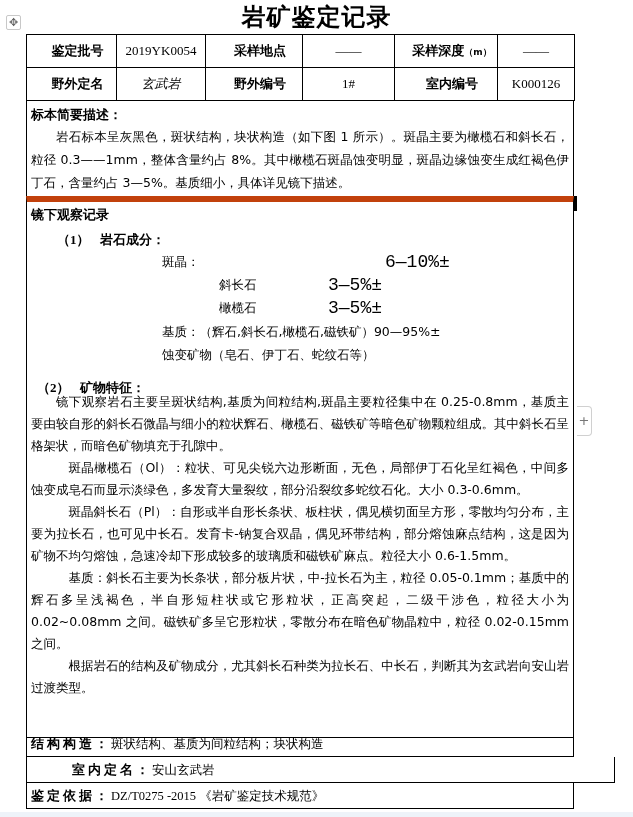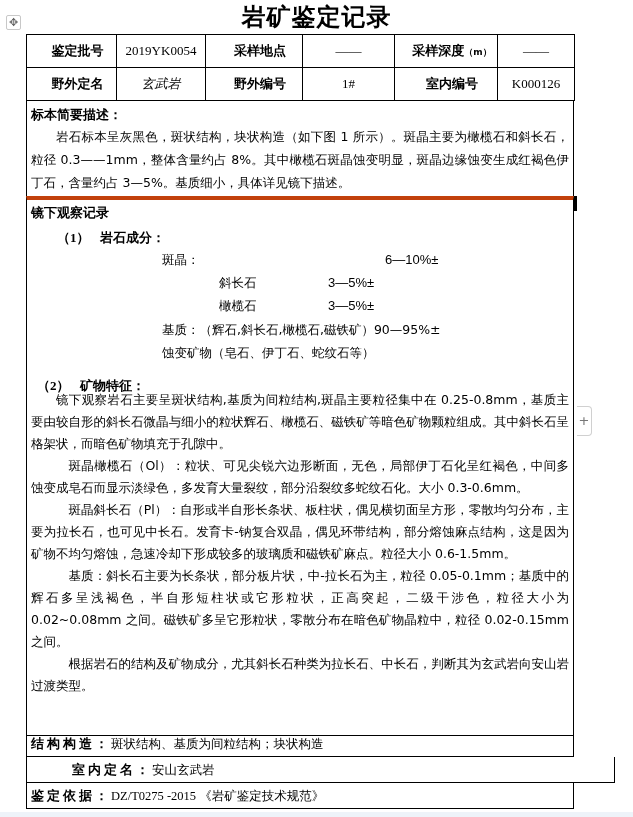--- a/index.html
+++ b/index.html
@@ -33,21 +33,21 @@
 
   .box {
     position: absolute; left: 26px; width: 546px; border: 1px solid #000; border-top: none;
     font-family: "DejaVu Sans", sans-serif; font-size: 12.5px;
   }
   .sec-head { font-weight: bold; font-size: 13px; padding-left: 4px; line-height: 20px; }
   .para { padding: 0 4px; line-height: 22px; text-align: justify; }
   .indent1 { text-indent: 2em; }
   .indent2 { text-indent: 3em; }
   .comp { position: absolute; white-space: nowrap; line-height: 20px; font-size: 12.5px; }
-  .comp .n { font-family: Liberation Sans, sans-serif; font-size: 13px; }
+  .comp .n { font-family: Liberation Mono, monospace; font-size: 18px; }
   .sub-head { position: absolute; left: 10px; font-weight: bold; font-size: 13px; line-height: 20px; }
   .sub-head .n { font-family: "Liberation Serif", serif; }
 
   .foot-row {
     position: absolute; left: 26px; width: 546px; height: 25px; border: 1px solid #000; border-top: none;
     font-family: "DejaVu Sans", sans-serif; font-size: 12.5px; line-height: 25px; white-space: nowrap;
   }
   .foot-row .k { font-weight: bold; letter-spacing: 3px; padding-left: 4px; font-size: 13px; }
   .foot-row .n { font-family: "Liberation Serif", serif; }
   .cursor-bar { position: absolute; left: 574px; top: 196px; width: 3px; height: 15px; background: #000; }
@@ -91,21 +91,21 @@
     <td class="val">K000126</td>
   </tr>
 </tbody>
   </table>
 
 <div class="box" style="top:101px;height:95px;">
   <div class="sec-head" style="padding-top:4px;">标本简要描述：</div>
   <div class="para indent1" style="line-height:23px;">岩石标本呈灰黑色，斑状结构，块状构造（如下图 1 所示）。斑晶主要为橄榄石和斜长石，粒径 0.3——1mm，整体含量约占 8%。其中橄榄石斑晶蚀变明显，斑晶边缘蚀变生成红褐色伊丁石，含量约占 3—5%。基质细小，具体详见镜下描述。</div>
 </div>
 
-<div class="box" style="top:196px;height:535px;border-top:4px solid #c2410c;">
+<div class="box" style="top:196px;height:535px;border-top:6px solid #c2410c;">
   <div class="sec-head" style="position:absolute;top:3px;left:0;">镜下观察记录</div>
 
   <div class="sub-head" style="top:28px;margin-left:20px;">
     <span class="n">（1）</span>
     <span style="margin-left:6px;">岩石成分：</span>
   </div>
 
   <div class="comp" style="left:135px;top:50px;">斑晶：</div>
   <div class="comp" style="left:358px;top:50px;"><span class="n">6—10%±</span></div>
 

